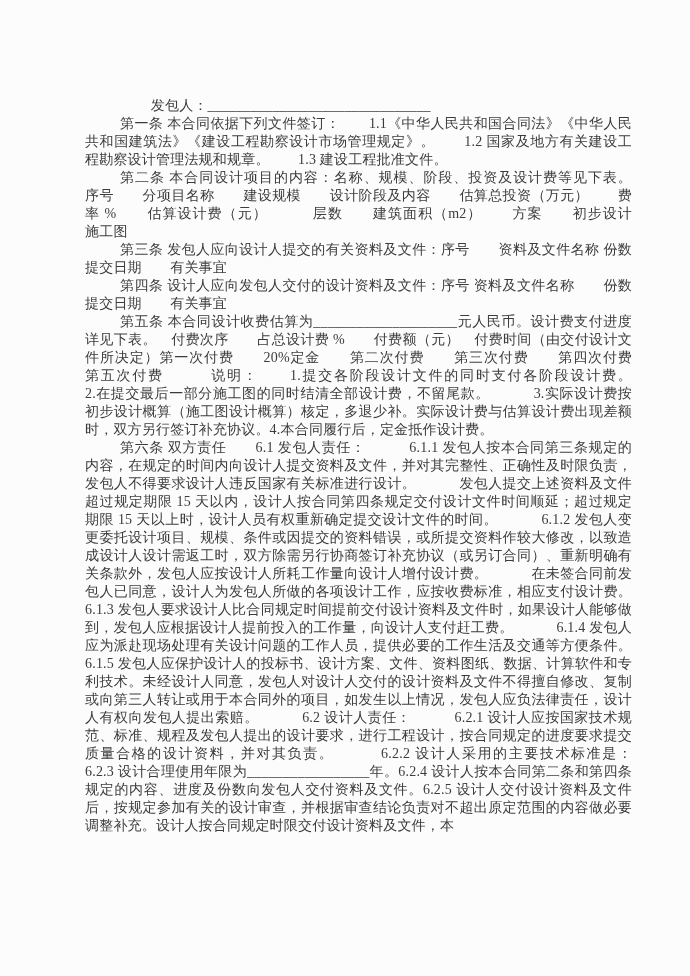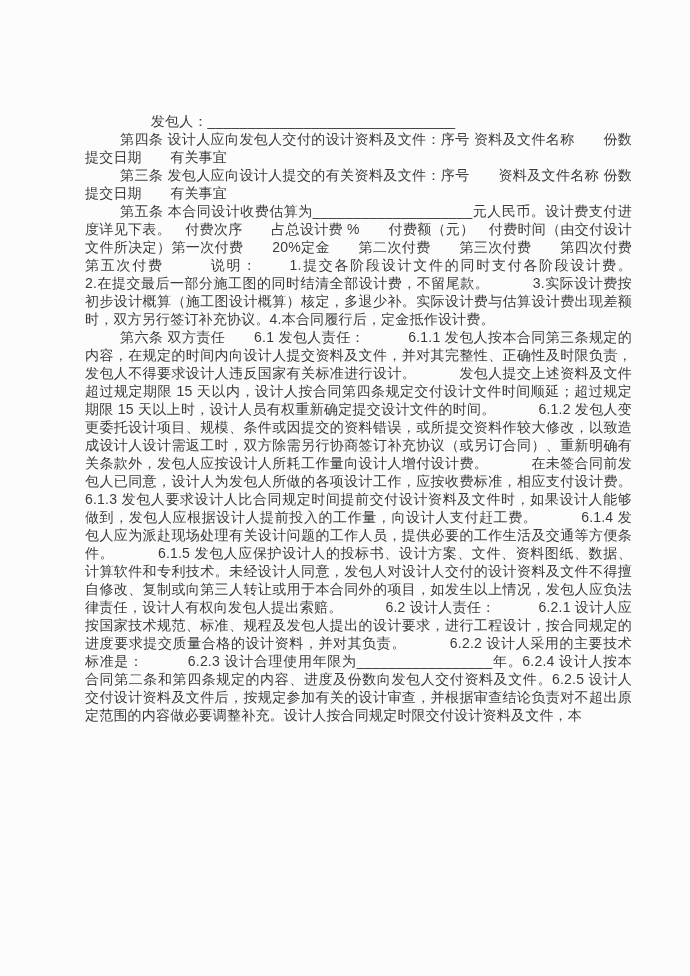--- a/index.html
+++ b/index.html
@@ -8,22 +8,21 @@
     background: #fcfcfc;
   }
   .page {
     position: relative;
     width: 690px;
     height: 889px;
     box-sizing: border-box;
     background: #fcfcfc;
     padding: 97px 58px 0 85px;
     overflow: hidden;
-    font-family: Liberation Sans, sans-serif;
-    margin-top: 15px;
+    font-family: Liberation Serif, serif;
   }
   .doc-body p {
     margin: 0;
     font-size: 14px;
     line-height: 18px;
     color: #3b3b3b;
     text-align: justify;
     white-space: pre-wrap;
     word-break: break-word;
     text-indent: 2.5em;
@@ -32,18 +31,20 @@
   .doc-body p.indent-xl {
     text-indent: 4.7em;
   }
 </style>
 </head>
 <body>
 
 <div class="page">
   <div class="doc-body">
     <p class="indent-xl">发包人：_______________________________</p>
+    <p>第一条 本合同依据下列文件签订：　　1.1《中华人民共和国合同法》《中华人民共和国建筑法》《建设工程勘察设计市场管理规定》。　　1.2 国家及地方有关建设工程勘察设计管理法规和规章。　　1.3 建设工程批准文件。</p>
+    <p>第二条 本合同设计项目的内容：名称、规模、阶段、投资及设计费等见下表。　序号　　分项目名称　　建设规模　　设计阶段及内容　　估算总投资（万元）　　费率 %　　估算设计费（元）　　　层数　　建筑面积（m2）　　方案　　初步设计　　施工图</p>
+    <p>第三条 发包人应向设计人提交的有关资料及文件：序号　　资料及文件名称 份数　　提交日期　　有关事宜</p>
     <p>第四条 设计人应向发包人交付的设计资料及文件：序号 资料及文件名称　　份数　　提交日期　　有关事宜</p>
-    <p>第三条 发包人应向设计人提交的有关资料及文件：序号　　资料及文件名称 份数　　提交日期　　有关事宜</p>
     <p>第五条 本合同设计收费估算为____________________元人民币。设计费支付进度详见下表。　付费次序　　占总设计费 %　　付费额（元）　付费时间（由交付设计文件所决定）第一次付费　　20%定金　　第二次付费　　第三次付费　　第四次付费　　第五次付费　　　说明：　　1.提交各阶段设计文件的同时支付各阶段设计费。　　　2.在提交最后一部分施工图的同时结清全部设计费，不留尾款。　　　3.实际设计费按初步设计概算（施工图设计概算）核定，多退少补。实际设计费与估算设计费出现差额时，双方另行签订补充协议。4.本合同履行后，定金抵作设计费。</p>
     <p>第六条 双方责任　　6.1 发包人责任：　　　6.1.1 发包人按本合同第三条规定的内容，在规定的时间内向设计人提交资料及文件，并对其完整性、正确性及时限负责，发包人不得要求设计人违反国家有关标准进行设计。　　　发包人提交上述资料及文件超过规定期限 15 天以内，设计人按合同第四条规定交付设计文件时间顺延；超过规定期限 15 天以上时，设计人员有权重新确定提交设计文件的时间。　　　6.1.2 发包人变更委托设计项目、规模、条件或因提交的资料错误，或所提交资料作较大修改，以致造成设计人设计需返工时，双方除需另行协商签订补充协议（或另订合同）、重新明确有关条款外，发包人应按设计人所耗工作量向设计人增付设计费。　　　在未签合同前发包人已同意，设计人为发包人所做的各项设计工作，应按收费标准，相应支付设计费。　　　6.1.3 发包人要求设计人比合同规定时间提前交付设计资料及文件时，如果设计人能够做到，发包人应根据设计人提前投入的工作量，向设计人支付赶工费。　　　6.1.4 发包人应为派赴现场处理有关设计问题的工作人员，提供必要的工作生活及交通等方便条件。　　　6.1.5 发包人应保护设计人的投标书、设计方案、文件、资料图纸、数据、计算软件和专利技术。未经设计人同意，发包人对设计人交付的设计资料及文件不得擅自修改、复制或向第三人转让或用于本合同外的项目，如发生以上情况，发包人应负法律责任，设计人有权向发包人提出索赔。　　　6.2 设计人责任：　　　6.2.1 设计人应按国家技术规范、标准、规程及发包人提出的设计要求，进行工程设计，按合同规定的进度要求提交质量合格的设计资料，并对其负责。　　　6.2.2 设计人采用的主要技术标准是：　　　6.2.3 设计合理使用年限为_________________年。6.2.4 设计人按本合同第二条和第四条规定的内容、进度及份数向发包人交付资料及文件。6.2.5 设计人交付设计资料及文件后，按规定参加有关的设计审查，并根据审查结论负责对不超出原定范围的内容做必要调整补充。设计人按合同规定时限交付设计资料及文件，本</p>
   </div>
 </div>
 
 </body></html>

